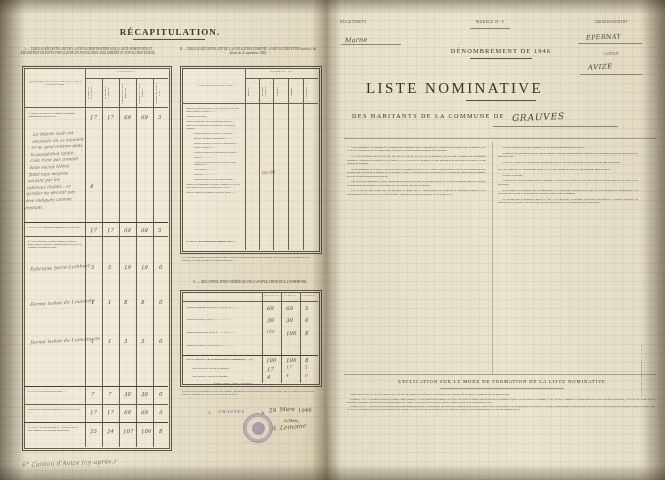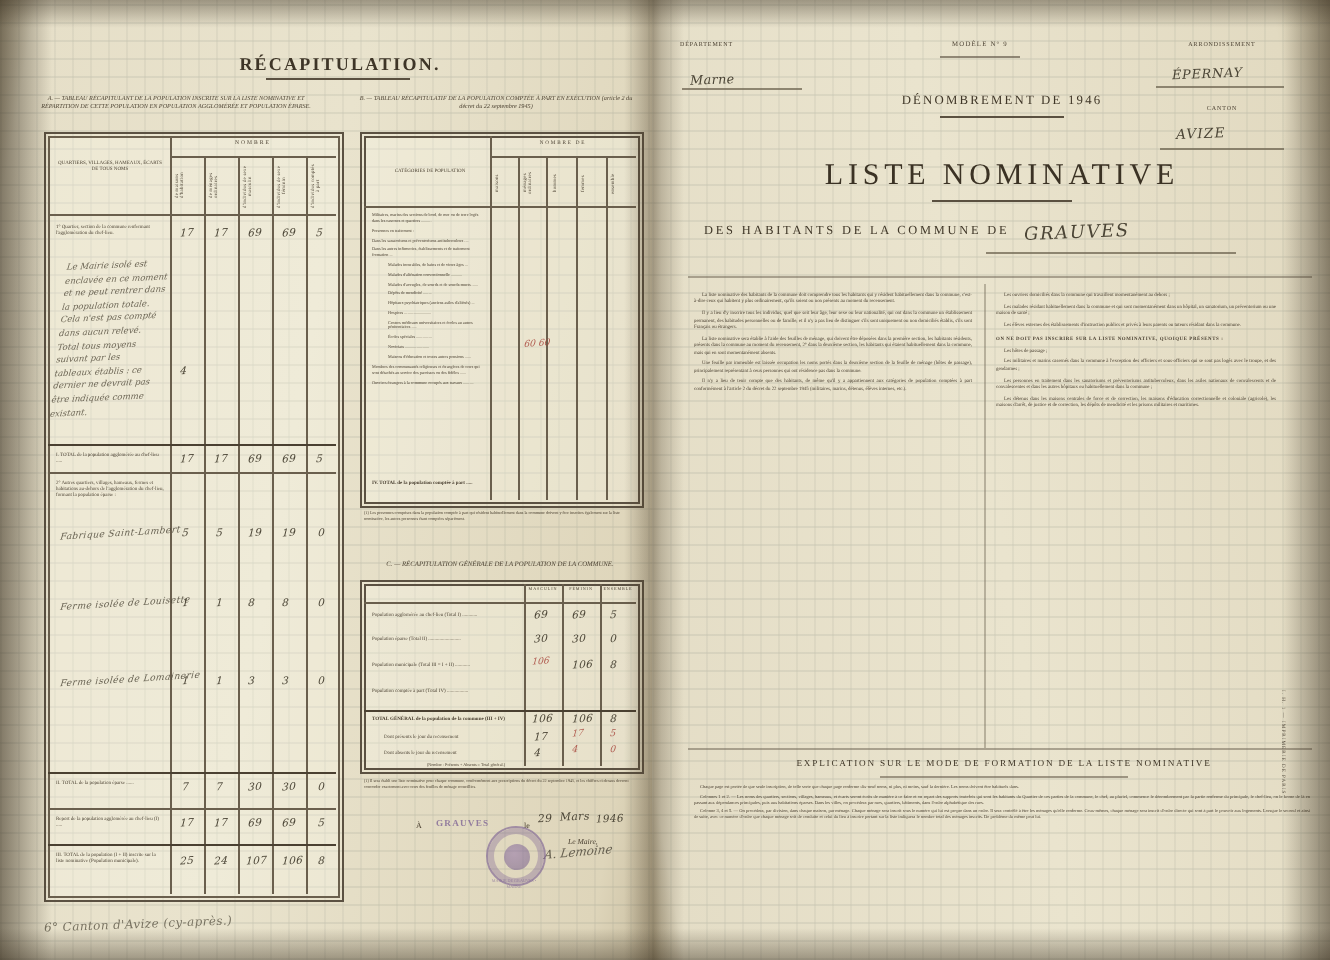--- a/index.html
+++ b/index.html
@@ -72,21 +72,21 @@
   #stamp-in{position:absolute;left:50%;top:50%;width:13px;height:13px;margin:-6.5px 0 0 -6.5px;
      border-radius:50%;background:radial-gradient(circle at 40% 38%,#8e6fa8 0%,#7a5f93 55%,#6d5485 100%);opacity:.85;}
 
   #sig{position:absolute;left:272px;top:423px;font-family:"DejaVu Serif",serif;font-style:italic;
      font-size:6px;color:#4a4437;transform:rotate(-5deg) skewX(-12deg);opacity:.8;}
 
   
   .lbl{position:absolute;font-size:3px;letter-spacing:.45px;color:#4d4334;text-align:center;}
   .fieldline{position:absolute;height:1px;background:#6f6552;opacity:.75;}
 
-  #lnom{position:absolute;left:366px;top:80px;width:270px;text-align:center;
+  #lnom{position:absolute;left:366px;top:80px;width:270px;text-align:left;
       font-size:15px;letter-spacing:2.4px;color:#3b3224;}
   #lnom-rule{position:absolute;left:466px;top:100px;width:70px;height:1px;background:#5a5040;}
   #habit{position:absolute;left:352px;top:110px;width:300px;
       font-size:6.2px;letter-spacing:1.4px;color:#3f3627;}
   #denom{position:absolute;left:396px;top:47px;width:210px;text-align:center;
       font-size:6.4px;letter-spacing:1.1px;color:#3f3627;}
   #denom-rule{position:absolute;left:470px;top:58px;width:62px;height:1px;background:#5a5040;}
   #modele{position:absolute;left:430px;top:20px;width:120px;text-align:center;font-size:3.4px;letter-spacing:.6px;color:#4d4334;}
   #modele-rule{position:absolute;left:470px;top:28px;width:40px;height:1px;background:#6a6050;opacity:.7;}
 

